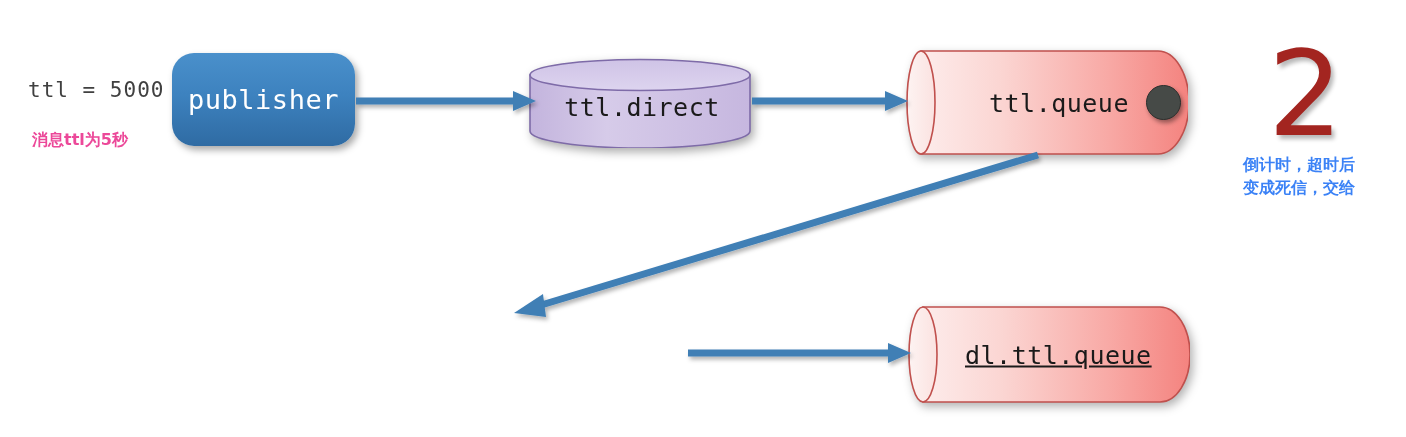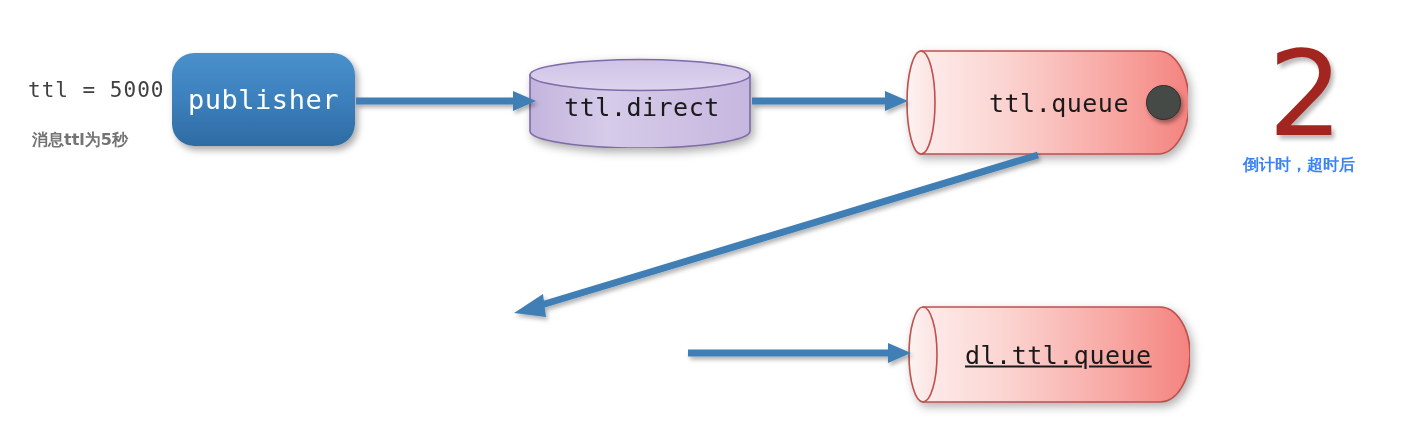--- a/index.html
+++ b/index.html
@@ -28,21 +28,21 @@
     letter-spacing: 1px;
     color: #404040;
     white-space: nowrap;
   }
   .ttl-note {
     left: 32px;
     top: 130px;
     font-family: "DejaVu Sans", "Liberation Sans", sans-serif;
     font-size: 16px;
     font-weight: bold;
-    color: #737373;
+    color: #ec4899;
     white-space: nowrap;
   }
 
   
   .publisher {
     left: 172px;
     top: 53px;
     width: 183px;
     height: 93px;
     border-radius: 22px;
@@ -237,15 +237,16 @@
 
     <g filter="url(#arrShadow)">
       <line x1="688" y1="353" x2="888" y2="353" stroke="#3f7fb5" stroke-width="7"></line>
       <polygon points="888,343 911,353 888,363" fill="#3f7fb5"></polygon>
     </g>
   </svg>
 
   <div class="abs step-num">2</div>
   <div class="abs step-note">
     <div>倒计时，超时后</div>
+    <div>变成死信，交给</div>
   </div>
 
 </div>
 
 </body></html>

